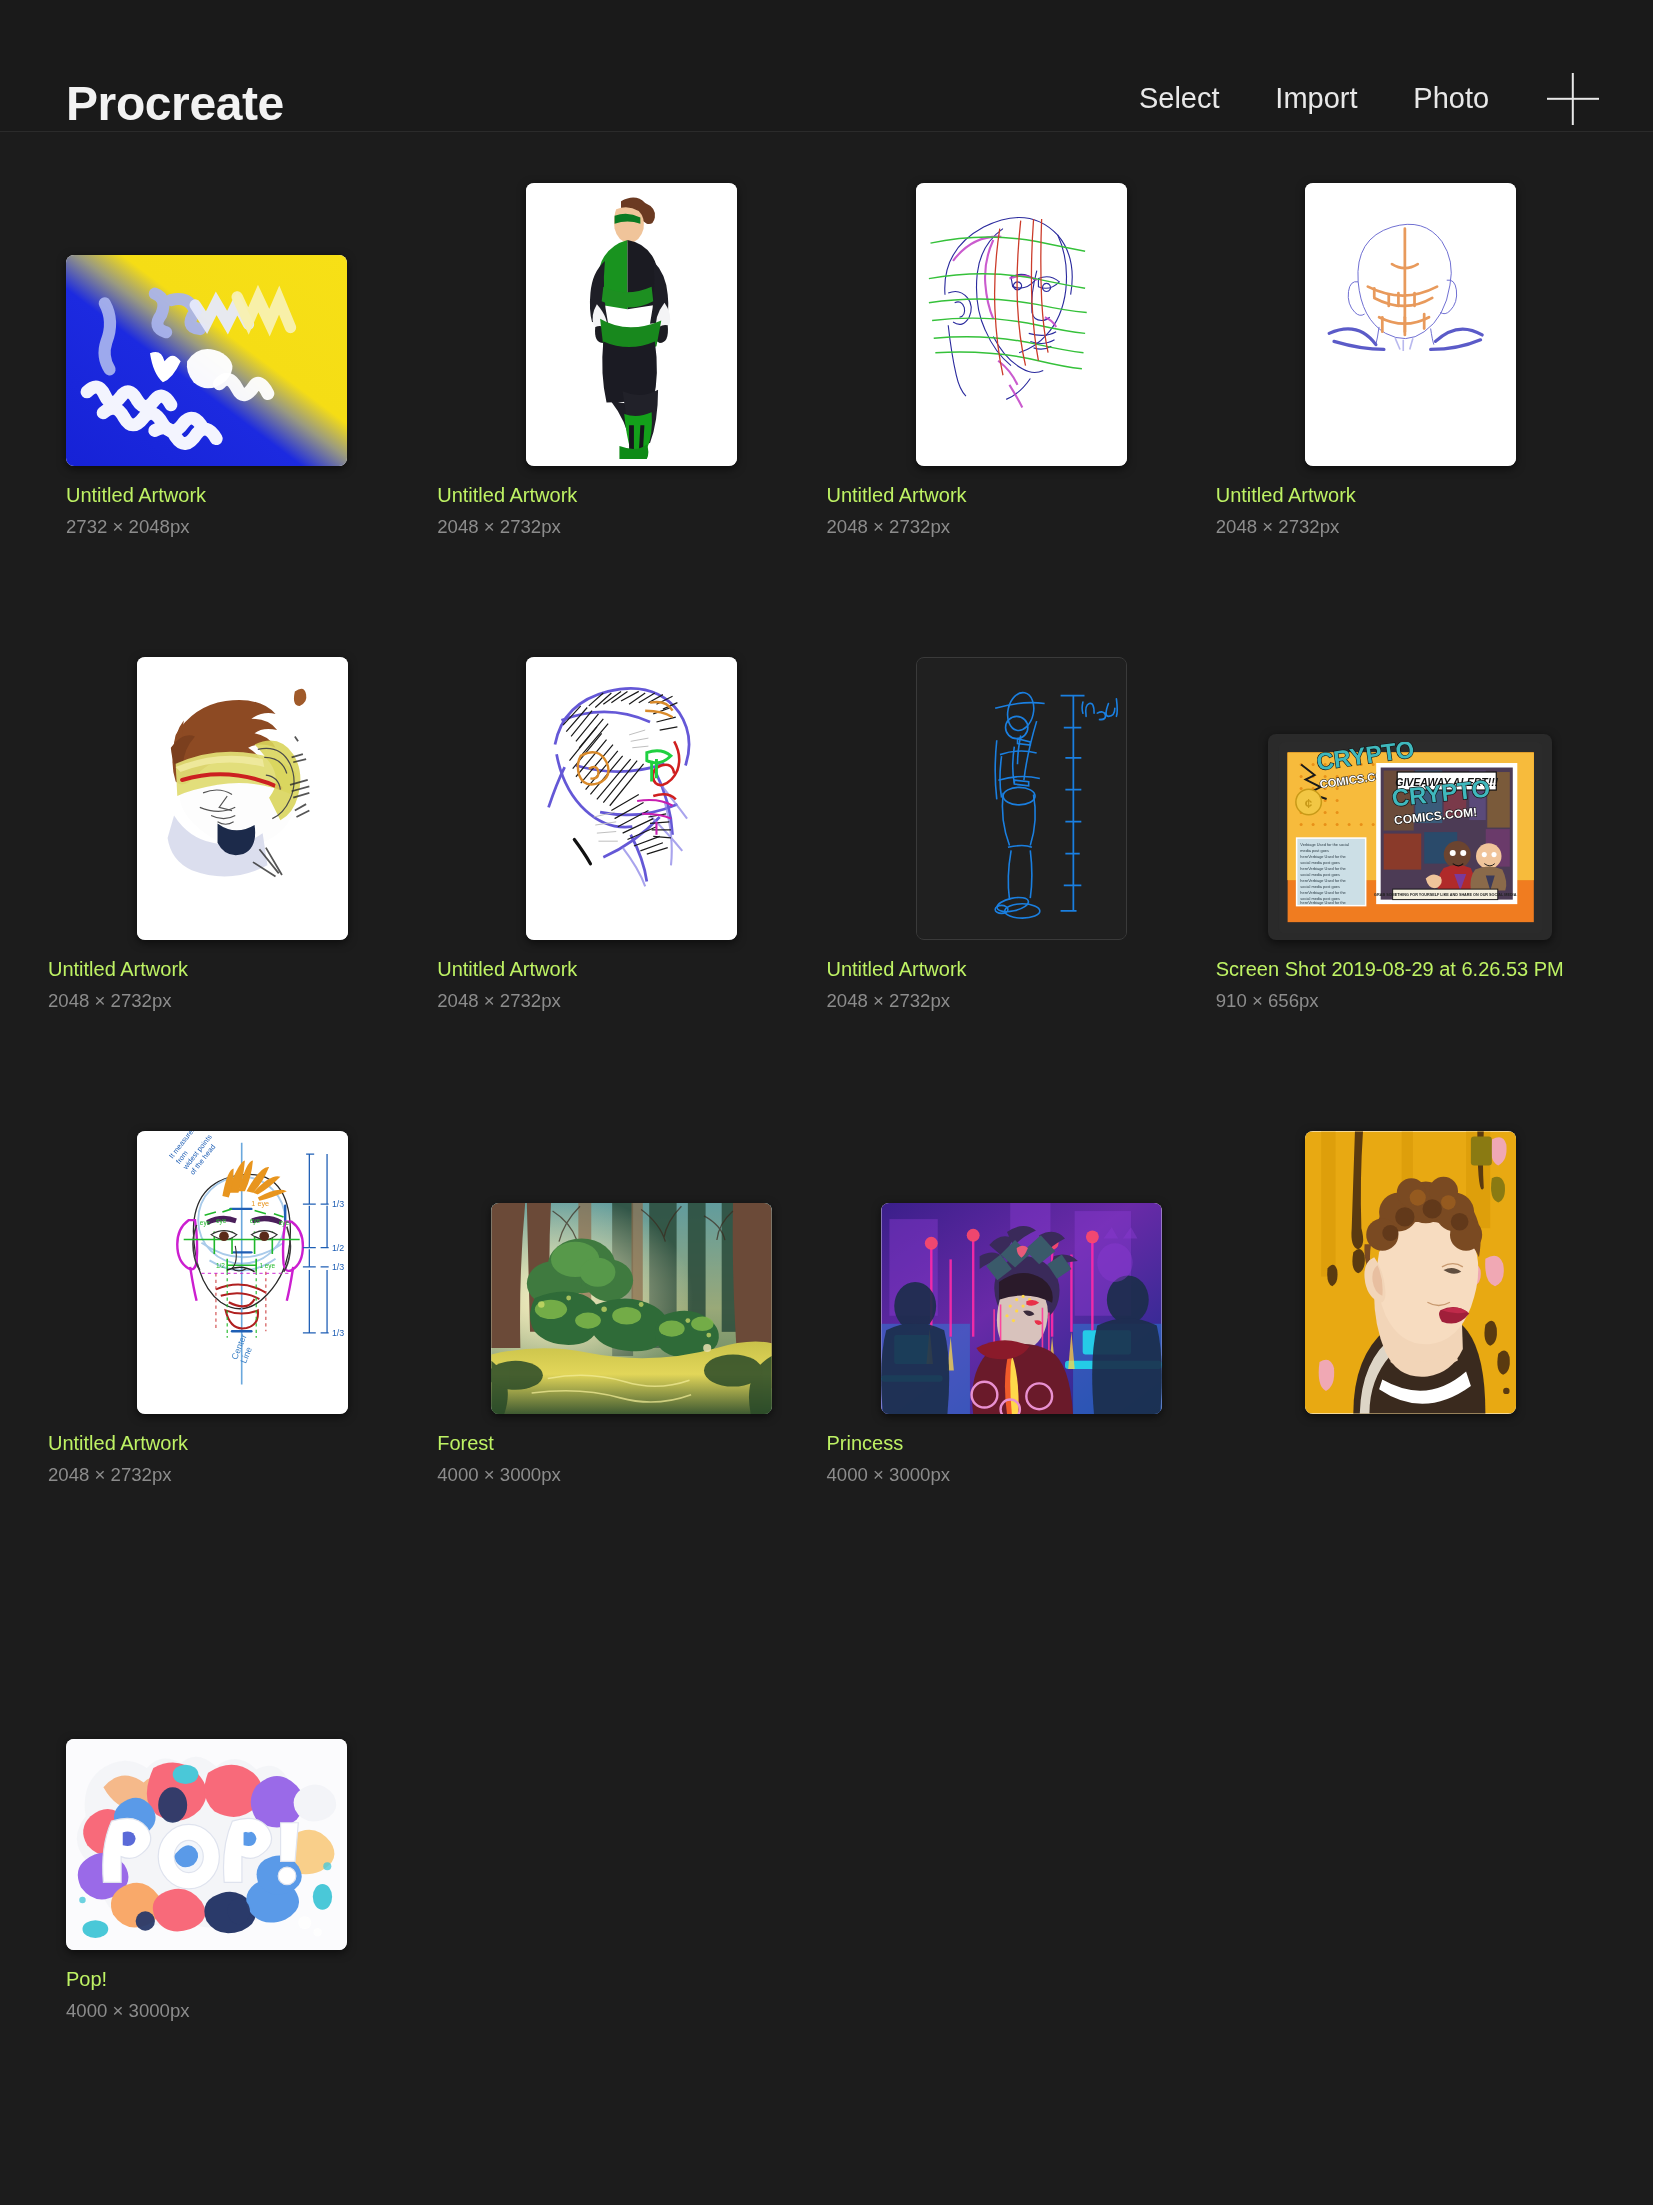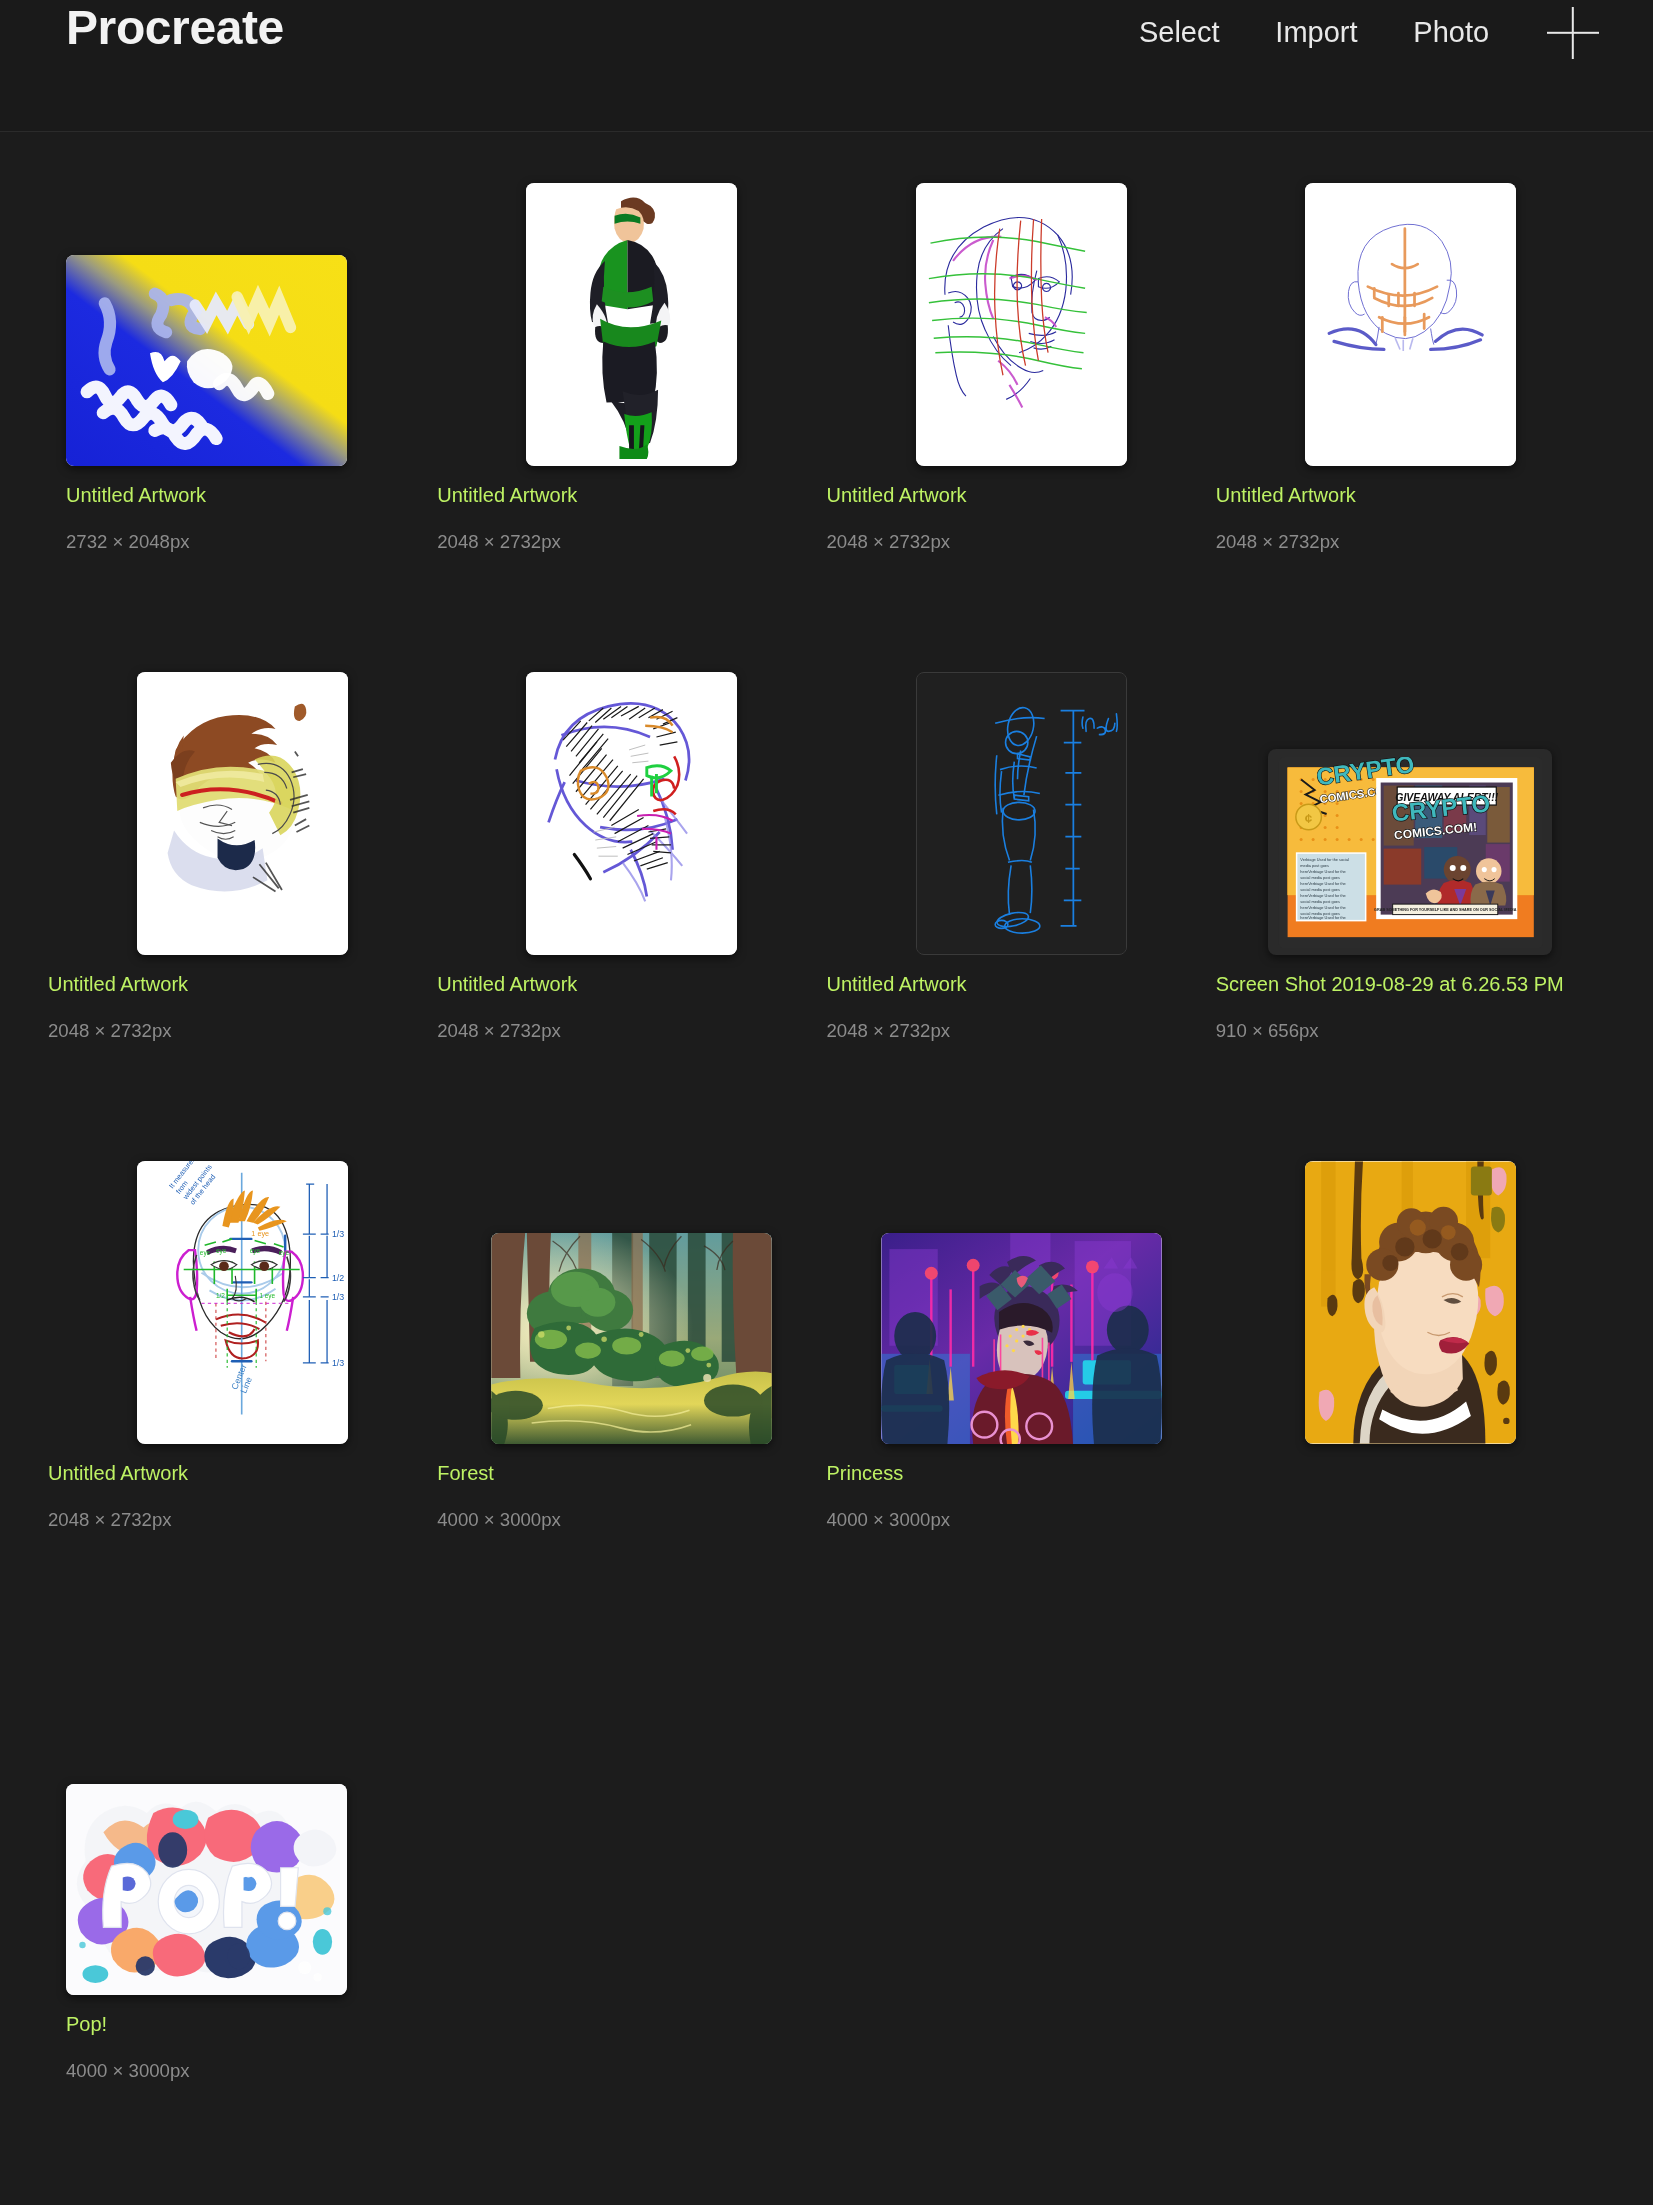--- a/index.html
+++ b/index.html
@@ -10,21 +10,21 @@
     overflow: hidden;
   }
 
   
   .topbar {
     position: relative;
     height: 132px;
     background: #1a1a1a;
     border-bottom: 1.6px solid #2b2b2b;
     display: flex;
-    align-items: flex-start;
+    align-items: flex-end;
     padding: 0 48px 0 66px;
   }
   .app-title {
     font-size: 48px;
     font-weight: bold;
     color: #f2f2f2;
     letter-spacing: -0.4px;
   }
   .topbar-actions {
     margin-left: auto;
@@ -88,21 +88,21 @@
   .caption.centered { padding-left: 0; text-align: left; }
   .art-title {
     font-size: 20px;
     font-weight: normal;
     color: #bef264;
     white-space: nowrap;
   }
   .art-size {
     font-size: 18.6px;
     color: #8c8c8c;
-    margin-top: 24px;
+    margin-top: 9px;
   }
   .row-gap { height: 95px; }
   .row-gap-big { height: 157px; }
 
   svg { display: block; width: 100%; height: 100%; }
 </style>
 </head>
 <body>
 
 <div class="topbar">

